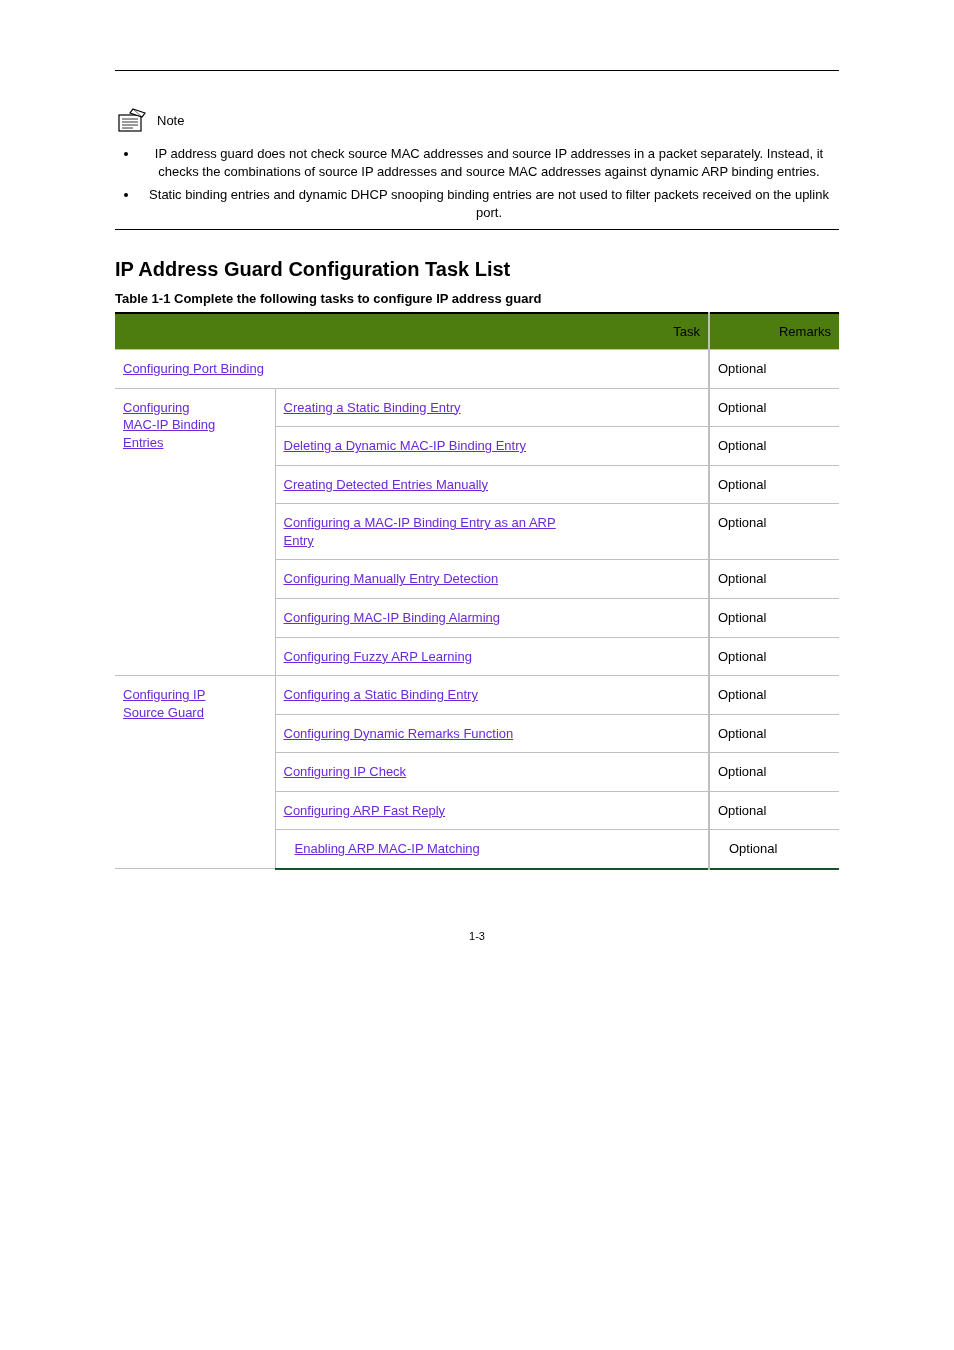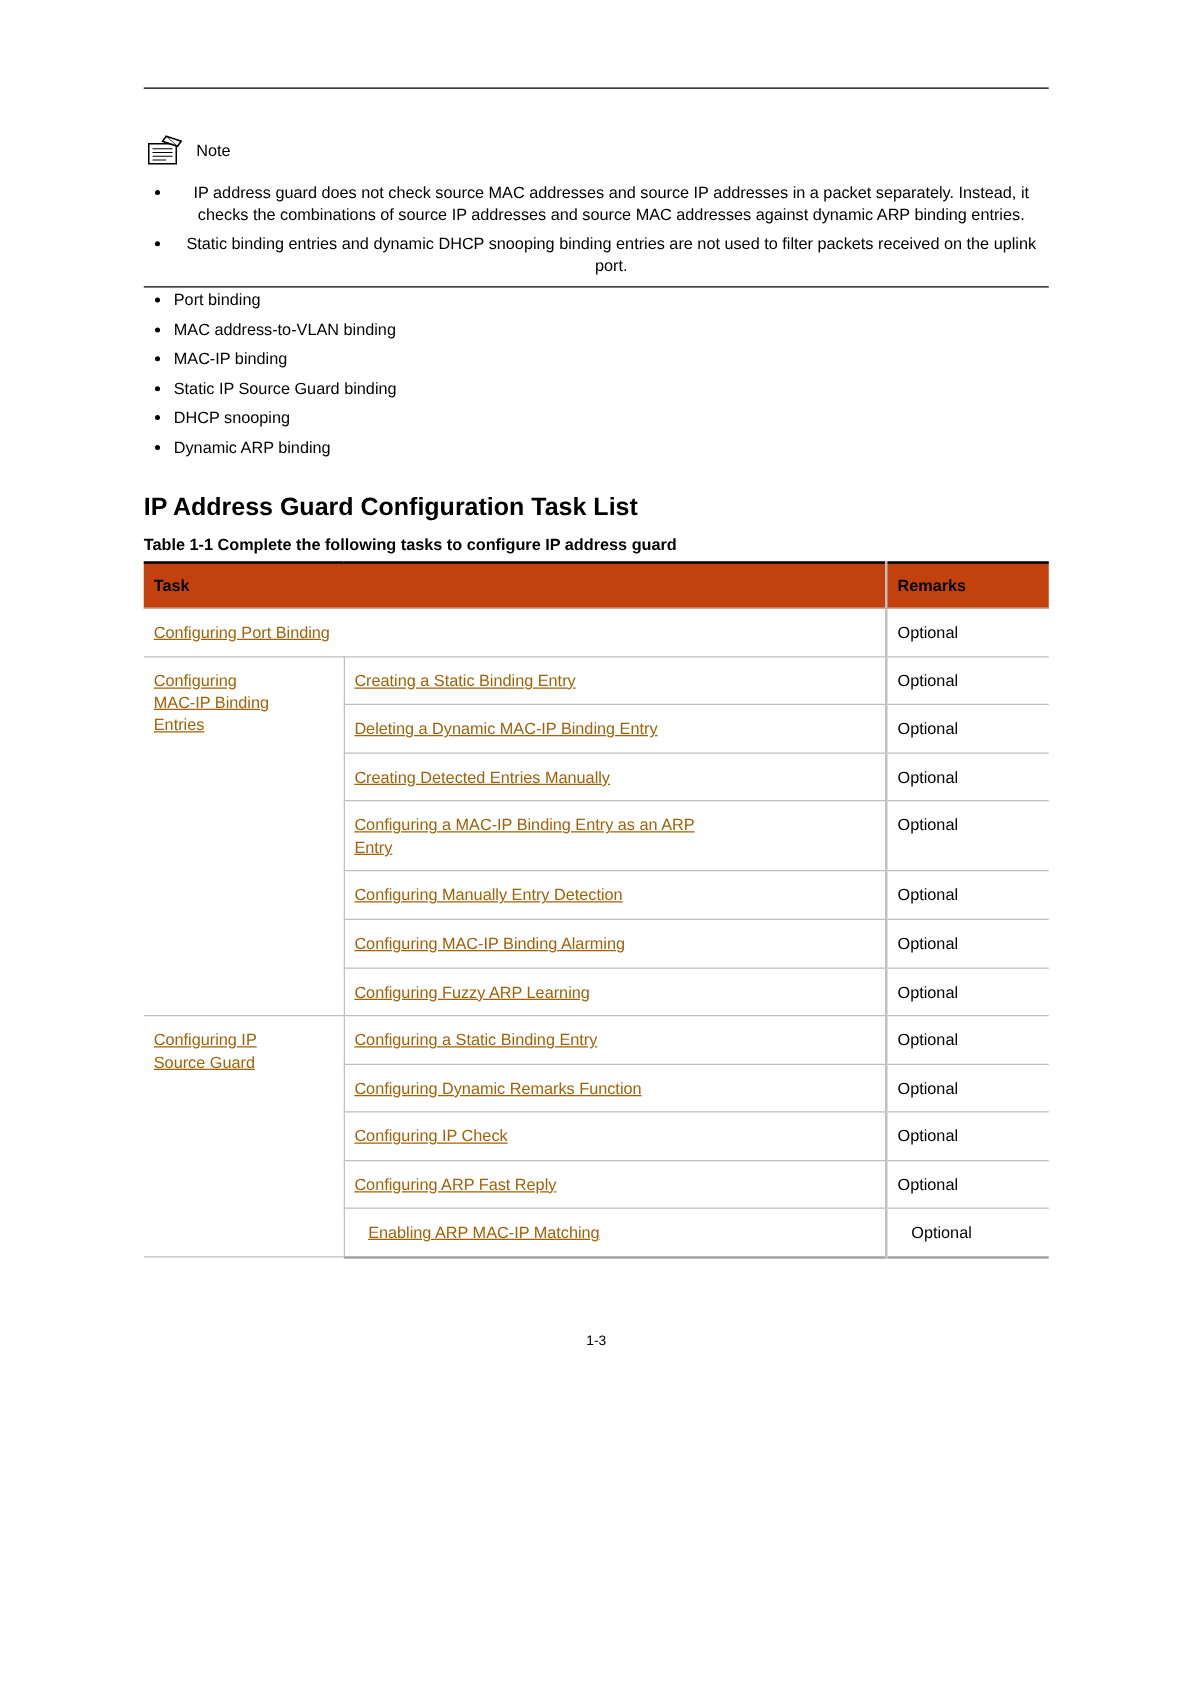--- a/index.html
+++ b/index.html
@@ -12,28 +12,28 @@
   .note-icon svg { display: block; }
   .note-label { font-weight: normal; }
   .note-list { list-style: disc; margin-left: 24px; }
   .note-list li { line-height: 1.35; margin-bottom: 6px; text-align: center; }
   .body-para { margin: 26px 0 10px 0; line-height: 1.35; }
   .feat-list { list-style: disc; margin-left: 24px; }
   .feat-list li { line-height: 1.5; margin-bottom: 4px; }
   .sec-heading { font-size: 20px; font-weight: bold; margin: 28px 0 10px 0; }
   .tbl-caption { font-weight: bold; margin: 4px 0 6px 0; }
   table.tasks { width: 100%; border-collapse: collapse; }
-  table.tasks thead th { background: #c2410c; font-weight: bold; text-align: left; padding: 10px 8px; border-top: 2px solid #000; border-bottom: 1px solid #bfbfbf; }
+  table.tasks thead th { background: #4d7c0f; font-weight: normal; text-align: right; padding: 10px 8px; border-top: 2px solid #000; border-bottom: 1px solid #bfbfbf; }
   table.tasks thead th.remarks { width: 130px; border-left: 2px double #bfbfbf; }
   table.tasks tbody td { padding: 10px 8px; vertical-align: top; border-bottom: 1px solid #bfbfbf; line-height: 1.35; }
-  table.tasks tbody tr:last-child td { border-bottom: 2px solid #a3a3a3; padding-left: 19px; }
+  table.tasks tbody tr:last-child td { border-bottom: 2px solid #14532d; padding-left: 19px; }
   table.tasks td.left { width: 160px; }
   table.tasks td.remarks { width: 130px; border-left: 2px double #bfbfbf; margin-left: 19px; }
   table.tasks td.sep-left { border-left: 1px solid #bfbfbf; }
-  a.link { color: #a16207; text-decoration: underline; }
+  a.link { color: #6d28d9; text-decoration: underline; }
   .page-num { text-align: center; margin-top: 60px; font-size: 11px; }
 </style>
 </head>
 <body>
 
 <div class="page">
 
   <hr class="hr">
 
   <div class="spacer"></div>
@@ -54,28 +54,20 @@
   </div>
 
   <ul class="note-list">
     <li>IP address guard does not check source MAC addresses and source IP addresses in a packet separately. Instead, it checks the combinations of source IP addresses and source MAC addresses against dynamic ARP binding entries.</li>
     <li>Static binding entries and dynamic DHCP snooping binding entries are not used to filter packets received on the uplink port.</li>
   </ul>
 
   <hr class="hr-end">
 
 
-  <ul class="feat-list">
-    <li>Port binding</li>
-    <li>MAC address-to-VLAN binding</li>
-    <li>MAC-IP binding</li>
-    <li>Static IP Source Guard binding</li>
-    <li>DHCP snooping</li>
-    <li>Dynamic ARP binding</li>
-  </ul>
 
   <h2 class="sec-heading">IP Address Guard Configuration Task List</h2>
 
   <p class="tbl-caption">Table 1-1 Complete the following tasks to configure IP address guard</p>
 
   <table class="tasks">
     <thead>
       <tr>
         <th colspan="2">Task</th>
         <th class="remarks">Remarks</th>

